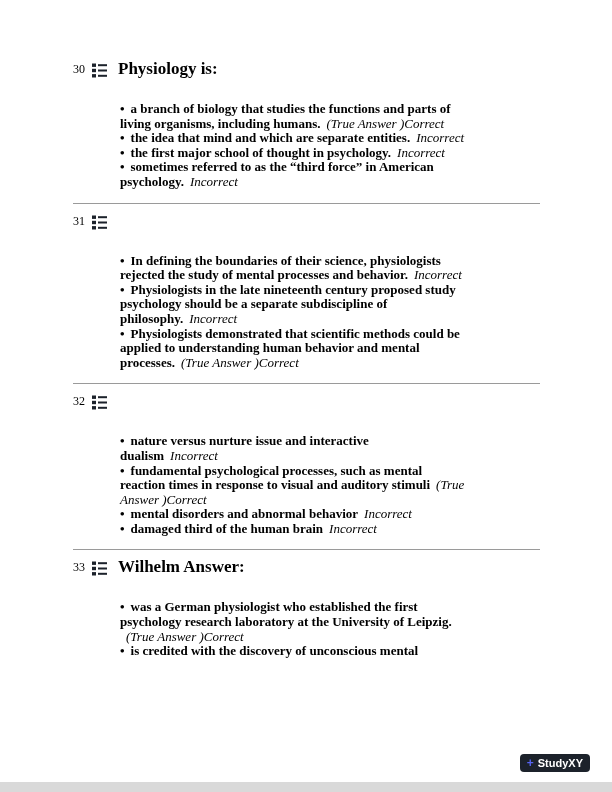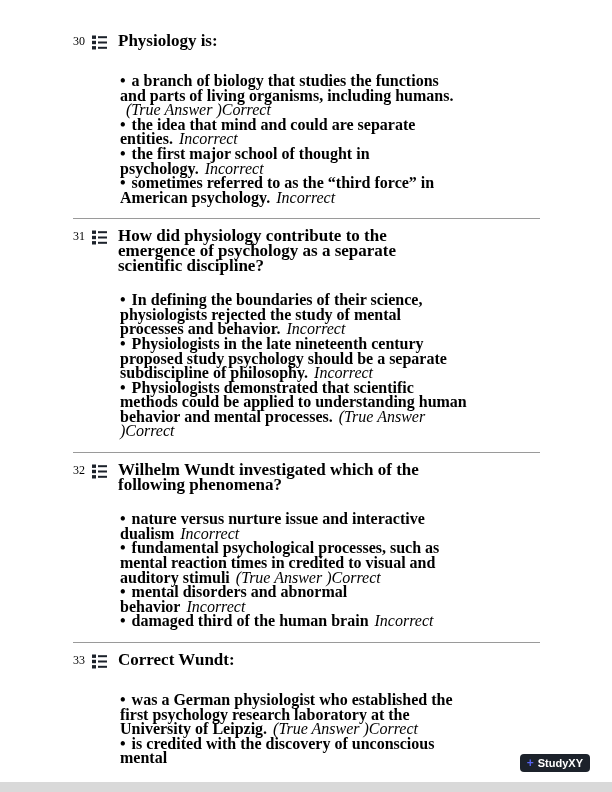--- a/index.html
+++ b/index.html
@@ -9,21 +9,21 @@
     font-family: "Liberation Serif", serif;
     color: #000;
   }
   .page {
     position: relative;
     width: 612px; height: 792px;
     background: #ffffff;
     overflow: hidden;
   }
   .content {
-    padding: 34px 72px 0 73px;
+    padding: 62px 72px 0 73px;
   }
   .divider {
     border: none;
     border-top: 1px solid #9a9a9a;
     margin: 0 0 10px 0;
   }
   .q-head {
     display: flex;
     align-items: flex-start;
   }
@@ -45,21 +45,21 @@
     font-size: 17px;
     line-height: 14.6px;
     max-width: 330px;
   }
   .options {
     list-style: none;
     margin: 20px 0 13px 47px;
     max-width: 348px;
   }
   .option {
-    font-size: 16px;
+    font-size: 13px;
     line-height: 14.6px;
     font-weight: bold;
   }
   .bullet { margin-right: 6px; }
   .opt-verdict {
     font-weight: normal;
     font-style: italic;
     margin-left: 6px;
   }
   .footer-badge {
@@ -114,21 +114,21 @@
           <rect x="6" y="6.5" width="9" height="2" fill="#1c222b"></rect>
           <rect x="0" y="11.1" width="4" height="3.4" fill="#1c222b"></rect>
           <rect x="6" y="11.8" width="9" height="2" fill="#1c222b"></rect>
         </svg>
       </span>
       <span class="q-text">Physiology is:</span>
     </div>
     <ul class="options">
   <li class="option"><span class="bullet">•</span><span class="opt-text">a branch of biology that studies the functions and parts of living organisms, including humans.</span><span class="opt-verdict">(True Answer )Correct</span></li>
 
-  <li class="option"><span class="bullet">•</span><span class="opt-text">the idea that mind and could are separate entities.</span><span class="opt-verdict">Incorrect</span></li>
+  <li class="option"><span class="bullet">•</span><span class="opt-text">the idea that mind and which are separate entities.</span><span class="opt-verdict">Incorrect</span></li>
 
   <li class="option"><span class="bullet">•</span><span class="opt-text">the first major school of thought in psychology.</span><span class="opt-verdict">Incorrect</span></li>
 
   <li class="option"><span class="bullet">•</span><span class="opt-text">sometimes referred to as the “third force” in American psychology.</span><span class="opt-verdict">Incorrect</span></li>
 </ul>
   </div>
 
   <div class="question-block">
     <hr class="divider">
     <div class="q-head">
@@ -136,21 +136,20 @@
       <span class="list-icon">
         <svg width="15" height="15" viewBox="0 0 15 15" aria-hidden="true">
           <rect x="0" y="0.5" width="4" height="3.4" fill="#1c222b"></rect>
           <rect x="6" y="1.2" width="9" height="2" fill="#1c222b"></rect>
           <rect x="0" y="5.8" width="4" height="3.4" fill="#1c222b"></rect>
           <rect x="6" y="6.5" width="9" height="2" fill="#1c222b"></rect>
           <rect x="0" y="11.1" width="4" height="3.4" fill="#1c222b"></rect>
           <rect x="6" y="11.8" width="9" height="2" fill="#1c222b"></rect>
         </svg>
       </span>
-      <span class="q-text">How did physiology contribute to the emergence of psychology as a separate scientific discipline?</span>
     </div>
     <ul class="options">
   <li class="option"><span class="bullet">•</span><span class="opt-text">In defining the boundaries of their science, physiologists rejected the study of mental processes and behavior.</span><span class="opt-verdict">Incorrect</span></li>
 
   <li class="option"><span class="bullet">•</span><span class="opt-text">Physiologists in the late nineteenth century proposed study psychology should be a separate subdiscipline of philosophy.</span><span class="opt-verdict">Incorrect</span></li>
 
   <li class="option"><span class="bullet">•</span><span class="opt-text">Physiologists demonstrated that scientific methods could be applied to understanding human behavior and mental processes.</span><span class="opt-verdict">(True Answer )Correct</span></li>
 
 </ul>
   </div>
@@ -162,26 +161,25 @@
       <span class="list-icon">
         <svg width="15" height="15" viewBox="0 0 15 15" aria-hidden="true">
           <rect x="0" y="0.5" width="4" height="3.4" fill="#1c222b"></rect>
           <rect x="6" y="1.2" width="9" height="2" fill="#1c222b"></rect>
           <rect x="0" y="5.8" width="4" height="3.4" fill="#1c222b"></rect>
           <rect x="6" y="6.5" width="9" height="2" fill="#1c222b"></rect>
           <rect x="0" y="11.1" width="4" height="3.4" fill="#1c222b"></rect>
           <rect x="6" y="11.8" width="9" height="2" fill="#1c222b"></rect>
         </svg>
       </span>
-      <span class="q-text">Wilhelm Wundt investigated which of the following phenomena?</span>
     </div>
     <ul class="options">
   <li class="option"><span class="bullet">•</span><span class="opt-text">nature versus nurture issue and interactive dualism</span><span class="opt-verdict">Incorrect</span></li>
 
-  <li class="option"><span class="bullet">•</span><span class="opt-text">fundamental psychological processes, such as mental reaction times in credited to visual and auditory stimuli</span><span class="opt-verdict">(True Answer )Correct</span></li>
+  <li class="option"><span class="bullet">•</span><span class="opt-text">fundamental psychological processes, such as mental reaction times in response to visual and auditory stimuli</span><span class="opt-verdict">(True Answer )Correct</span></li>
 
   <li class="option"><span class="bullet">•</span><span class="opt-text">mental disorders and abnormal behavior</span><span class="opt-verdict">Incorrect</span></li>
 
   <li class="option"><span class="bullet">•</span><span class="opt-text">damaged third of the human brain</span><span class="opt-verdict">Incorrect</span></li>
 </ul>
   </div>
 
   <div class="question-block">
     <hr class="divider">
     <div class="q-head">
@@ -189,21 +187,21 @@
       <span class="list-icon">
         <svg width="15" height="15" viewBox="0 0 15 15" aria-hidden="true">
           <rect x="0" y="0.5" width="4" height="3.4" fill="#1c222b"></rect>
           <rect x="6" y="1.2" width="9" height="2" fill="#1c222b"></rect>
           <rect x="0" y="5.8" width="4" height="3.4" fill="#1c222b"></rect>
           <rect x="6" y="6.5" width="9" height="2" fill="#1c222b"></rect>
           <rect x="0" y="11.1" width="4" height="3.4" fill="#1c222b"></rect>
           <rect x="6" y="11.8" width="9" height="2" fill="#1c222b"></rect>
         </svg>
       </span>
-      <span class="q-text">Correct Wundt:</span>
+      <span class="q-text">Wilhelm Answer:</span>
     </div>
     <ul class="options">
   <li class="option"><span class="bullet">•</span><span class="opt-text">was a German physiologist who established the first psychology research laboratory at the University of Leipzig.</span><span class="opt-verdict">(True Answer )Correct</span></li>
 
 
   <li class="option"><span class="bullet">•</span><span class="opt-text">is credited with the discovery of unconscious mental</span></li>
 </ul>
   </div>
 </div>
   </div>

